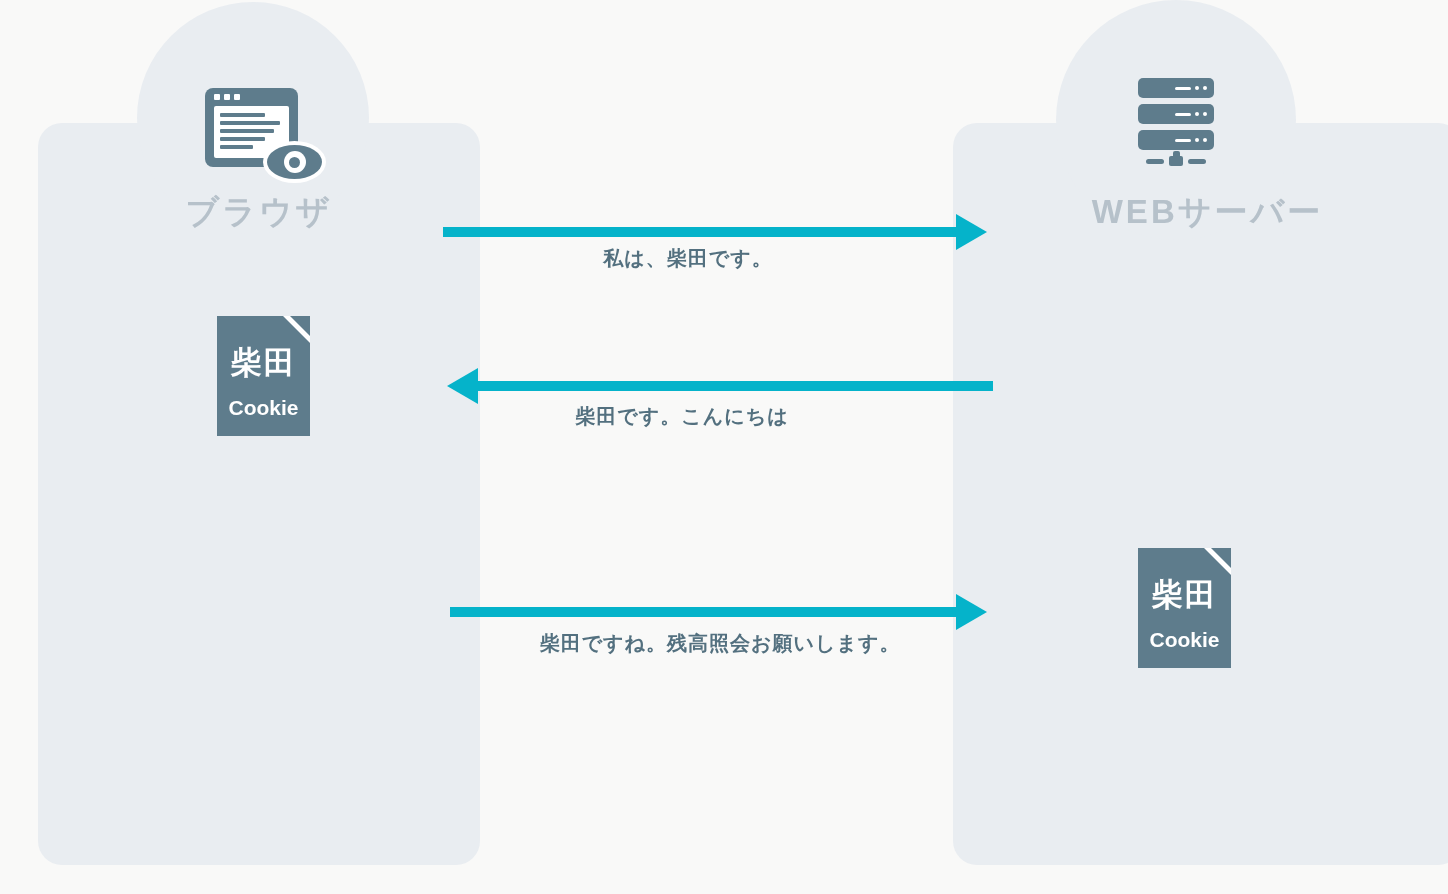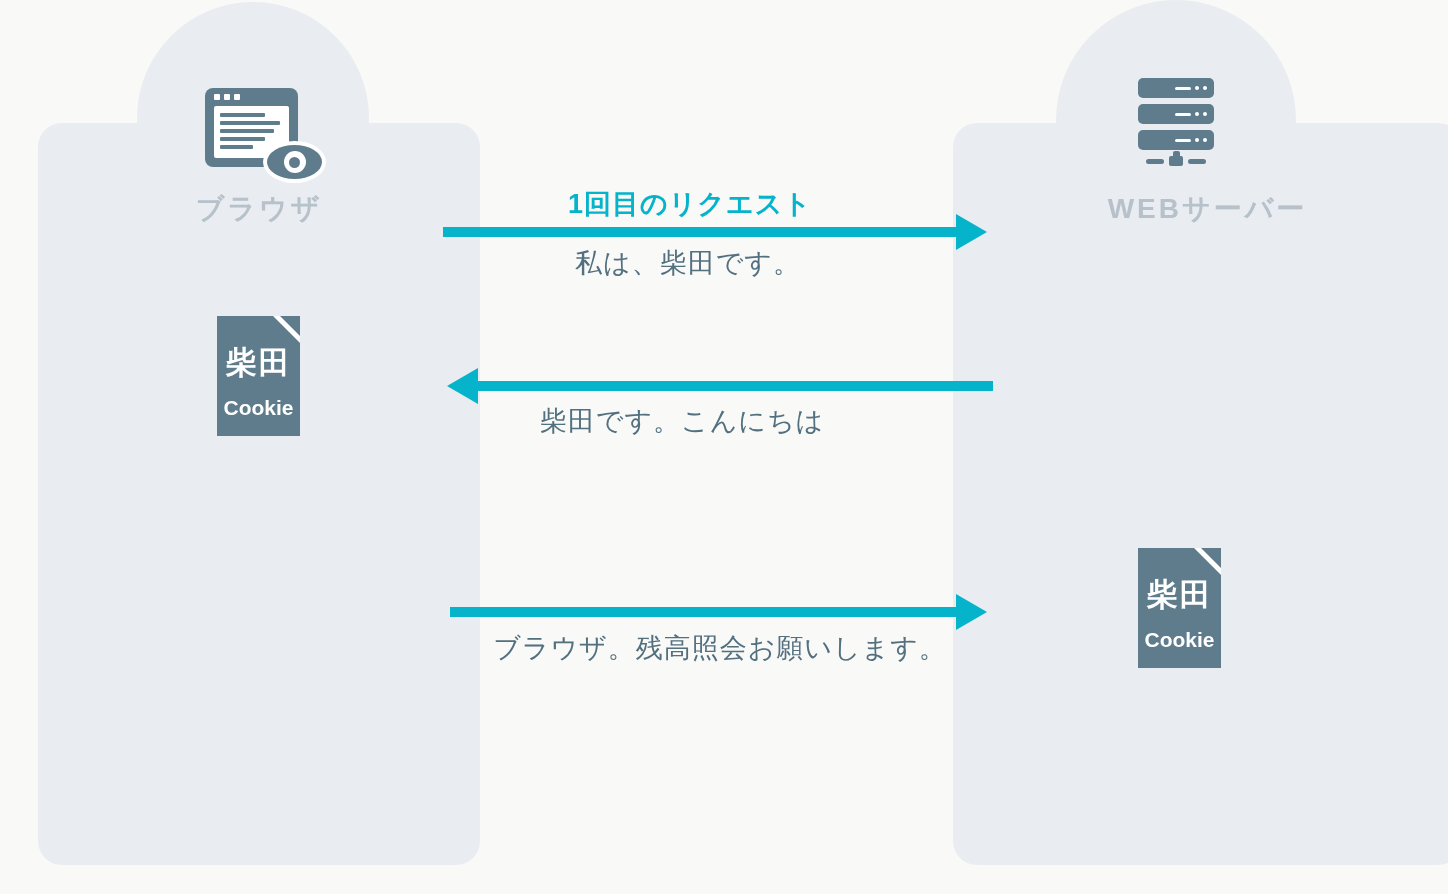--- a/index.html
+++ b/index.html
@@ -22,21 +22,21 @@
   }
   
   .panel{position:absolute;top:123px;height:742px;background:var(--panel);border-radius:24px;}
   .panel::before{content:'';position:absolute;border-radius:50%;background:var(--panel);}
   .panel.left{left:38px;width:442px;}
   .panel.left::before{width:232px;height:232px;left:99px;top:-121px;}
   .panel.right{left:953px;width:509px;}
   .panel.right::before{width:240px;height:240px;left:103px;top:-123px;}
   .actor-label{
     position:absolute;top:67px;left:0;width:100%;
-    text-align:center;font-size:28px;font-weight:bold;
+    text-align:center;font-size:33px;font-weight:bold;
     color:var(--muted);letter-spacing:3px;white-space:nowrap;
   }
   
   .browser-icon{position:absolute;left:205px;top:88px;width:93px;height:79px;z-index:2;}
   .b-win{position:relative;width:93px;height:79px;background:var(--slate);border-radius:8px;}
   .b-dots{position:absolute;top:6px;left:9px;display:flex;gap:4px;}
   .b-dots span{width:6px;height:6px;background:#fff;border-radius:1px;}
   .b-content{
     position:absolute;left:9px;right:9px;top:18px;bottom:9px;
     background:#fff;border-radius:2px;
@@ -60,21 +60,21 @@
     display:flex;align-items:center;justify-content:flex-end;gap:4px;padding-right:7px;
   }
   .srv-dash{width:16px;height:3px;background:#fff;border-radius:2px;}
   .srv-dot{width:4px;height:4px;background:#fff;border-radius:50%;}
   .srv-base{display:flex;align-items:flex-end;justify-content:center;gap:5px;margin-top:0px;}
   .srv-cable{width:18px;height:5px;background:var(--slate);border-radius:2.5px;margin-bottom:2px;}
   .srv-plug{position:relative;width:14px;height:10px;background:var(--slate);border-radius:2px;}
   .srv-plug::before{content:'';position:absolute;top:-5px;left:3.5px;width:7px;height:5px;
     background:var(--slate);border-radius:2px 2px 0 0;}
   
-  .cookie-file{position:absolute;width:83px;height:120px;z-index:2;}
+  .cookie-file{position:absolute;width:93px;height:120px;z-index:2;}
   .cookie-file.left{left:217px;top:316px;}
   .cookie-file.right{left:1138px;top:548px;}
   .doc-body{
     position:absolute;inset:0;background:var(--slate);
     clip-path:polygon(0 0,calc(100% - 27px) 0,100% 27px,100% 100%,0 100%);
   }
   .doc-fold-bg{position:absolute;top:0;right:0;width:27px;height:27px;background:#fff;
     clip-path:polygon(0 0,100% 0,100% 100%);}
   .doc-fold{position:absolute;top:0;right:0;width:20px;height:20px;background:var(--slate);
     clip-path:polygon(0 0,100% 0,100% 100%);}
@@ -93,21 +93,21 @@
     border-left:31px solid var(--cyan);}
   .head.leftward{border-top:18px solid transparent;border-bottom:18px solid transparent;
     border-right:31px solid var(--cyan);}
   .flow-label{
     position:absolute;transform:translateX(-50%);white-space:nowrap;z-index:3;
     color:var(--cyan);font-size:27px;font-weight:bold;letter-spacing:1px;
   }
   .flow-label .suffix{color:var(--paren);font-size:20px;margin-left:4px;letter-spacing:0;}
   .flow-message{
     position:absolute;transform:translateX(-50%);white-space:nowrap;z-index:3;
-    color:var(--msg);font-size:27px;font-weight:normal;letter-spacing:1px;
+    color:var(--msg);font-size:20px;font-weight:bold;letter-spacing:1px;
   }
   
   .f1-shaft{left:443px;top:227px;width:514px;}
   .f1-head{left:956px;top:214px;}
   .f1-label{left:690px;top:186px;}
   .f1-msg{left:688px;top:245px;}
   
   .f2-shaft{left:477px;top:381px;width:516px;}
   .f2-head{left:447px;top:368px;}
   .f2-label{left:686px;top:344px;}
@@ -185,28 +185,25 @@
   </div>
 
   <div class="cookie-file right">
     <div class="doc-fold-bg"></div>
     <div class="doc-body"></div>
     <div class="doc-fold"></div>
     <div class="cookie-title">柴田</div>
     <div class="cookie-caption">Cookie</div>
   </div>
 
-  <div class="flow-label f1-label">
-    <span>1回目のリクエスト</span>
-  </div>
   <div class="shaft f1-shaft"></div>
   <div class="head rightward f1-head"></div>
   <div class="flow-message f1-msg">私は、柴田です。</div>
 
   <div class="head leftward f2-head"></div>
   <div class="shaft f2-shaft"></div>
   <div class="flow-message f2-msg">柴田です。こんにちは</div>
 
   <div class="shaft f3-shaft"></div>
   <div class="head rightward f3-head"></div>
-  <div class="flow-message f3-msg">ブラウザ。残高照会お願いします。</div>
+  <div class="flow-message f3-msg">柴田ですね。残高照会お願いします。</div>
 
 </div>
 
 </body></html>

